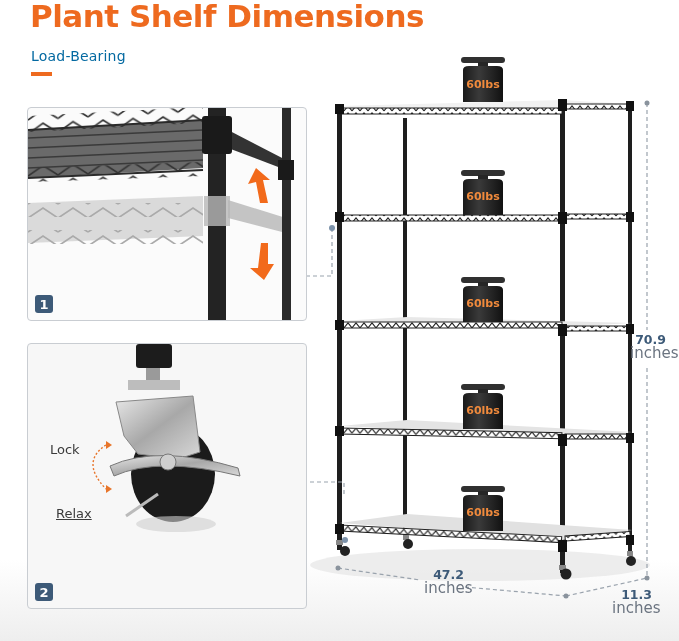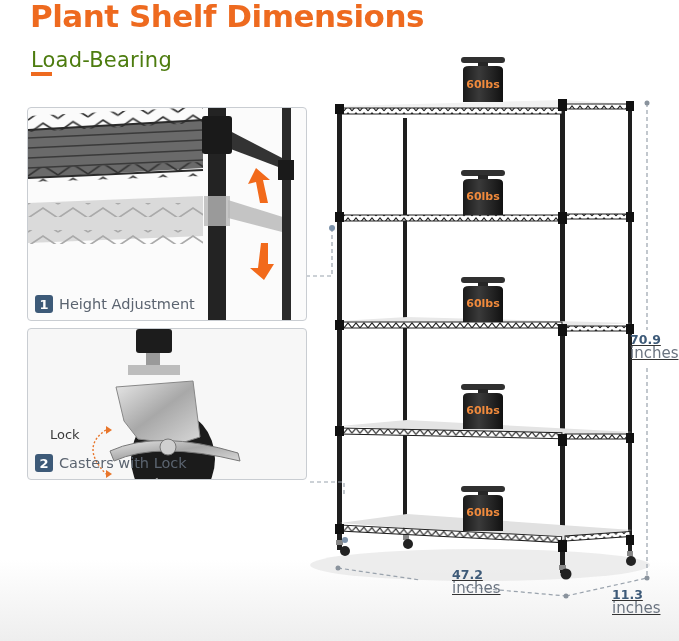--- a/index.html
+++ b/index.html
@@ -7,48 +7,48 @@
     body { position: relative; font-family: "DejaVu Sans", "Liberation Sans", sans-serif; color: #333; }
 
     .title {
       position: absolute; left: 30px; top: -2px;
       font-family: "DejaVu Sans", sans-serif; font-weight: bold;
       font-size: 31px; letter-spacing: -0.5px; color: #ee6a1f;
       white-space: nowrap;
     }
     .subtitle {
       position: absolute; left: 31px; top: 48px;
-      font-size: 21px; color: #4d7c0f; letter-spacing: 0.2px;
+      font-size: 14px; color: #0369a1; letter-spacing: 0.2px;
     }
     .subtitle-bar {
       position: absolute; left: 31px; top: 72px; width: 21px; height: 4px; background: #ee6a1f;
     }
 
     .panel {
       position: absolute; left: 27px; width: 280px;
       border: 1px solid #c9cdd2; border-radius: 4px; background: #fbfbfb; overflow: hidden;
     }
     .panel-1 { top: 107px; height: 214px; }
-    .panel-2 { top: 328px; height: 152px; background: #f7f7f7; }
+    .panel-2 { top: 343px; height: 266px; background: #f7f7f7; }
 
     .panel-caption {
       position: absolute; left: 7px; bottom: 7px; display: flex; align-items: center; gap: 6px;
       font-size: 14.5px; color: #5b6470;
     }
     .badge {
       width: 18px; height: 18px; border-radius: 3px; background: #3d5a78; color: #fff;
       font-size: 13px; font-weight: bold; display: flex; align-items: center; justify-content: center;
     }
 
     .lock-label, .relax-label { position: absolute; font-size: 13px; color: #3b3b3b; }
     .lock-label { left: 22px; top: 98px; }
     .relax-label { left: 28px; top: 162px; text-decoration: underline; }
 
     .dim-label {
-      position: absolute; text-align: left; line-height: 1.05; text-decoration: underline;
+      position: absolute; text-align: right; line-height: 1.05;
     }
     .dim-label .num { font-size: 12.5px; font-weight: bold; color: #3d5a78; display: block; }
     .dim-label .unit { font-size: 15px; color: #6b7480; display: block; }
 
     svg { position: absolute; left: 0; top: 0; }
   </style>
 </head>
 <body>
 
 <div class="title">Plant Shelf Dimensions</div>
@@ -172,21 +172,21 @@
 <div style="position:absolute;left:465px;top:78px;width:36px;text-align:center;font-size:11px;font-weight:bold;color:#f08a3c;">60lbs</div>
 <div style="position:absolute;left:465px;top:190px;width:36px;text-align:center;font-size:11px;font-weight:bold;color:#f08a3c;">60lbs</div>
 <div style="position:absolute;left:465px;top:297px;width:36px;text-align:center;font-size:11px;font-weight:bold;color:#f08a3c;">60lbs</div>
 <div style="position:absolute;left:465px;top:404px;width:36px;text-align:center;font-size:11px;font-weight:bold;color:#f08a3c;">60lbs</div>
 <div style="position:absolute;left:465px;top:506px;width:36px;text-align:center;font-size:11px;font-weight:bold;color:#f08a3c;">60lbs</div>
 
 <div class="dim-label" style="left:630px;top:333px;width:36px;">
   <span class="num">70.9</span>
   <span class="unit">inches</span>
 </div>
-<div class="dim-label" style="left:424px;top:568px;width:40px;margin-left:28px;">
+<div class="dim-label" style="left:424px;top:568px;width:40px;">
   <span class="num">47.2</span>
   <span class="unit">inches</span>
 </div>
 <div class="dim-label" style="left:612px;top:588px;width:40px;">
   <span class="num">11.3</span>
   <span class="unit">inches</span>
 </div>
 
 <div class="panel panel-1">
   <svg width="280" height="214">
@@ -224,21 +224,20 @@
     <rect x="250" y="52" width="16" height="20" fill="#1a1a1a"></rect>
     <rect x="176" y="88" width="26" height="30" fill="#b8b8b8" opacity="0.8"></rect>
 
     <g>
       <polygon points="228,60 242,72 235,72 240,95 232,95 228,74 220,76" fill="#f26a1b"></polygon>
       <polygon points="233,135 240,135 240,156 246,156 236,172 222,160 230,160" fill="#f26a1b"></polygon>
     </g>
   </svg>
   <div class="panel-caption">
     <span class="badge">1</span>
-    <span>Height Adjustment</span>
   </div>
 </div>
 
 <div class="panel panel-2">
   <svg width="280" height="214">
     <defs>
       <linearGradient id="metal" x1="0" y1="0" x2="1" y2="1">
         <stop offset="0" stop-color="#e8e8e8"></stop>
         <stop offset="0.5" stop-color="#a8a8a8"></stop>
         <stop offset="1" stop-color="#d8d8d8"></stop>
@@ -255,15 +254,14 @@
     <line x1="98" y1="172" x2="130" y2="150" stroke="#bbb" stroke-width="3"></line>
 
     <path d="M78 101 Q52 118 78 145" stroke="#e8752a" stroke-width="1.4" stroke-dasharray="2 2" fill="none"></path>
     <polygon points="78,97 84,101 78,105" fill="#e8752a"></polygon>
     <polygon points="78,141 84,145 78,149" fill="#e8752a"></polygon>
   </svg>
   <span class="lock-label">Lock</span>
   <span class="relax-label">Relax</span>
   <div class="panel-caption">
     <span class="badge">2</span>
-    <span>Casters with Lock</span>
   </div>
 </div>
 
 </body></html>

